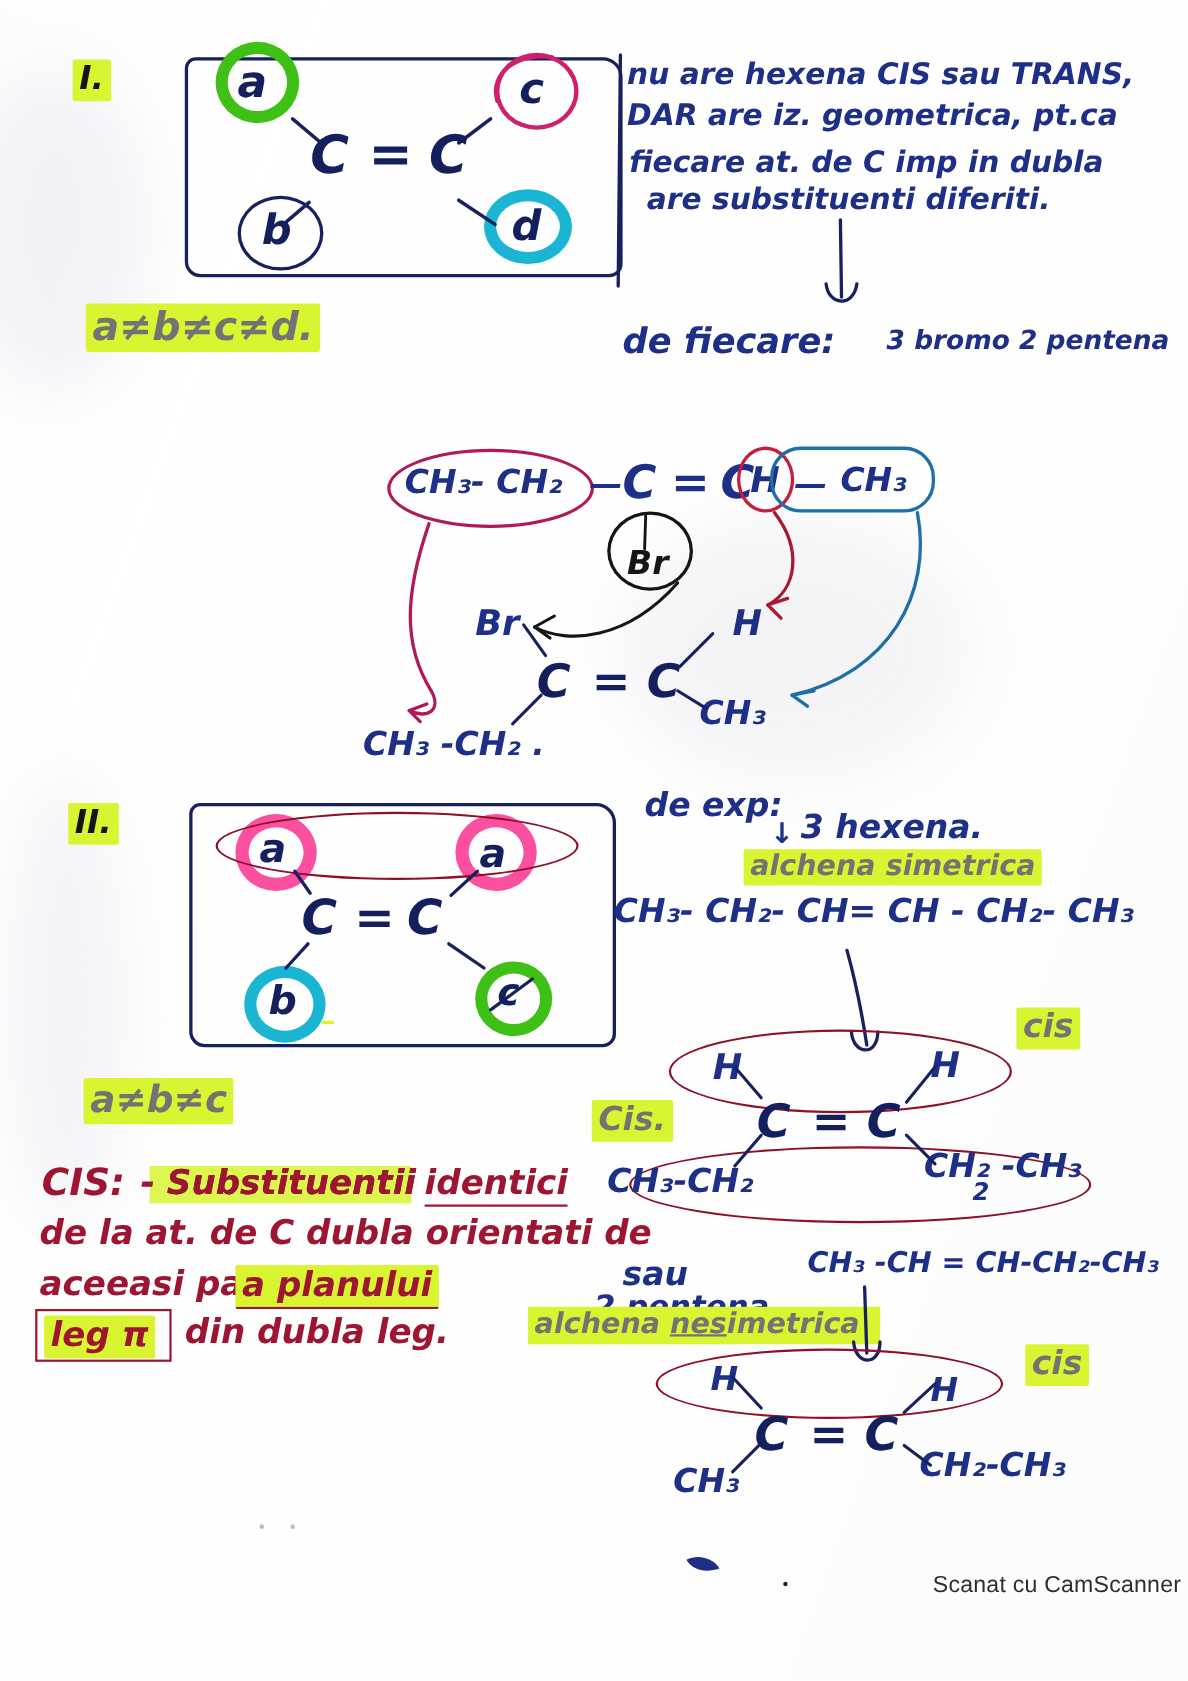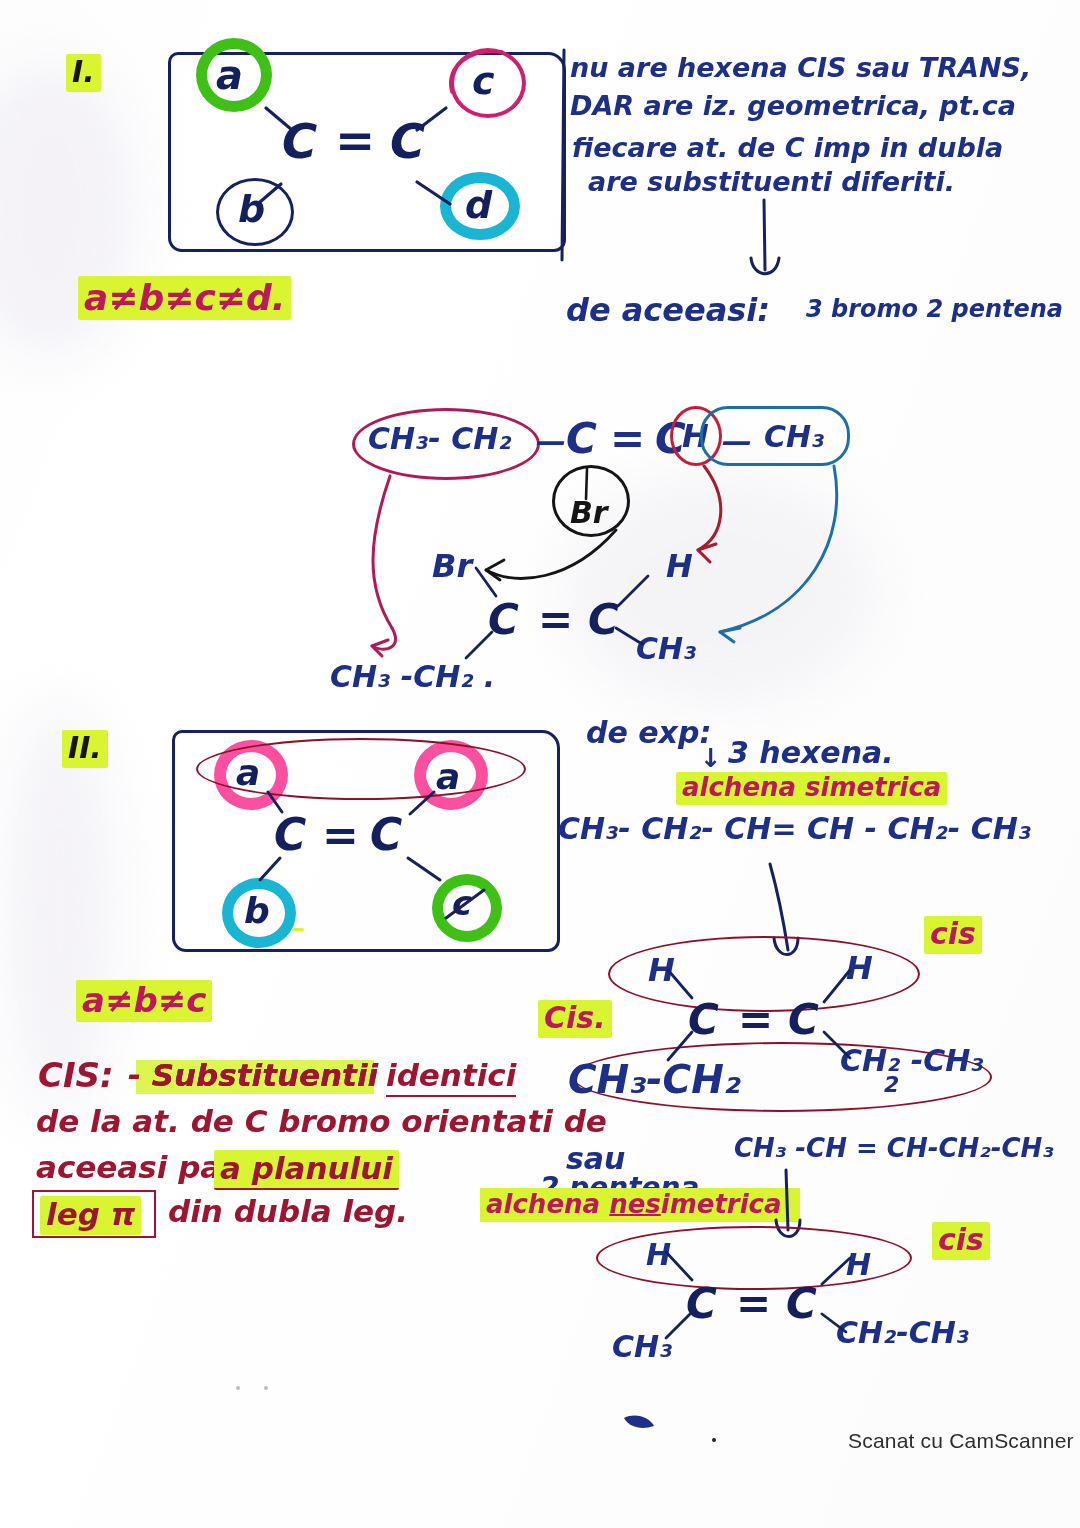--- a/index.html
+++ b/index.html
@@ -23,21 +23,21 @@
   .hw {
     font-family: "DejaVu Sans", sans-serif;
     font-style: italic;
     font-weight: 600;
     white-space: nowrap;
     line-height: 1.15;
   }
   .blue   { color:#1d2f86; }
   .navy   { color:#141f5e; }
   .red    { color:#9d1530; }
-  .darkred{ color:#be185d; }
+  .darkred{ color:#737373; }
   .black  { color:#151515; }
 
   .hl {
     background:#d9f531;
     padding:1px 6px 2px 6px;
     border-radius:2px;
     box-decoration-break: clone;
     -webkit-box-decoration-break: clone;
   }
   .ul  { border-bottom:2px solid currentColor; padding-bottom:1px; }
@@ -125,21 +125,21 @@
 <div class="abs hw blue" style="left:570px;top:52px;font-size:27px;">nu are hexena CIS sau TRANS,</div>
 <div class="abs hw blue" style="left:570px;top:90px;font-size:27px;">DAR are iz. geometrica, pt.ca</div>
 <div class="abs hw blue" style="left:572px;top:132px;font-size:27px;">fiecare at. de C imp in dubla</div>
 <div class="abs hw blue" style="left:588px;top:166px;font-size:27px;">are substituenti diferiti.</div>
 
 <svg class="ink" style="left:740px;top:198px;" width="70" height="92">
   <path d="M24,2 L25,72" stroke="#17215f" stroke-width="3" fill="none" stroke-linecap="round"></path>
   <path d="M11,60 C13,80 36,82 39,60" stroke="#17215f" stroke-width="3" fill="none" stroke-linecap="round"></path>
 </svg>
 
-<div class="abs hw blue" style="left:566px;top:292px;font-size:32px;">de aceeasi:</div>
+<div class="abs hw blue" style="left:566px;top:292px;font-size:32px;">de fiecare:</div>
 <div class="abs hw blue" style="left:806px;top:296px;font-size:24px;">3 bromo 2 pentena</div>
 
 <div class="ell" style="left:352px;top:408px;width:188px;height:72px;border:3px solid #b01a58;"></div>
 <div class="abs hw blue" style="left:368px;top:422px;font-size:30px;">CH₃- CH₂</div>
 
 <div class="abs hw blue" style="left:536px;top:424px;font-size:30px;">—</div>
 <div class="abs hw blue" style="left:566px;top:415px;font-size:42px;font-weight:800;">C</div>
 <div class="abs hw blue" style="left:610px;top:415px;font-size:42px;font-weight:800;">=</div>
 <div class="abs hw blue" style="left:655px;top:415px;font-size:42px;font-weight:800;">C</div>
 
@@ -228,21 +228,21 @@
 <div class="abs hw hl darkred" style="left:292px;top:928px;font-size:30px;"></div>
 
 <div class="abs hw hl darkred" style="left:76px;top:980px;font-size:34px;">a≠b≠c</div>
 
 <div class="abs hw red" style="left:38px;top:1056px;font-size:34px;">CIS:</div>
 <div class="abs hw red" style="left:128px;top:1058px;font-size:31px;">- Substituentii</div>
 <div class="abs" style="left:136px;top:1060px;width:238px;height:34px;background:#d9f531;opacity:.85;mix-blend-mode:multiply;"></div>
 <div class="abs hw red" style="left:128px;top:1058px;font-size:31px;">- Substituentii</div>
 <div class="abs hw red ul" style="left:386px;top:1058px;font-size:31px;">identici</div>
 
-<div class="abs hw red" style="left:36px;top:1104px;font-size:31px;">de la at. de C bromo orientati de</div>
+<div class="abs hw red" style="left:36px;top:1104px;font-size:31px;">de la at. de C dubla orientati de</div>
 
 <div class="abs hw red" style="left:36px;top:1150px;font-size:31px;">aceeasi parte</div>
 <div class="abs hw hl red ul" style="left:214px;top:1150px;font-size:31px;">a planului</div>
 
 <div class="abs hw hl red" style="left:40px;top:1196px;font-size:31px;">leg π</div>
 <div class="abs" style="left:32px;top:1190px;width:124px;height:48px;border:2.6px solid #9d1530;"></div>
 <div class="abs hw red" style="left:168px;top:1194px;font-size:31px;">din dubla leg.</div>
 
 <div class="abs hw blue" style="left:586px;top:716px;font-size:30px;">de exp:</div>
 
@@ -261,21 +261,21 @@
 <div class="abs hw hl darkred" style="left:538px;top:1000px;font-size:30px;">Cis.</div>
 
 <div class="ell" style="left:608px;top:936px;width:312px;height:76px;border:2.6px solid #8d1028;"></div>
 <div class="ell" style="left:572px;top:1042px;width:420px;height:70px;border:2.6px solid #8d1028;"></div>
 
 <div class="abs hw blue" style="left:648px;top:952px;font-size:32px;">H</div>
 <div class="abs hw blue" style="left:846px;top:950px;font-size:32px;">H</div>
 <div class="abs hw navy" style="left:688px;top:996px;font-size:42px;">C</div>
 <div class="abs hw navy" style="left:738px;top:996px;font-size:42px;">=</div>
 <div class="abs hw navy" style="left:788px;top:996px;font-size:42px;">C</div>
-<div class="abs hw blue" style="left:552px;top:1058px;font-size:39px;margin-left:16px;">CH₃-CH₂</div>
+<div class="abs hw blue" style="left:552px;top:1058px;font-size:30px;">CH₃-CH₂</div>
 <div class="abs hw blue" style="left:840px;top:1044px;font-size:30px;">CH₂ -CH₃</div>
 <div class="abs hw blue" style="left:884px;top:1072px;font-size:22px;">2</div>
 
 <svg class="ink" style="left:600px;top:940px;" width="360" height="150">
   <path d="M68,30 L92,58" stroke="#17215f" stroke-width="2.8" fill="none" stroke-linecap="round"></path>
   <path d="M92,92 L68,120" stroke="#17215f" stroke-width="2.8" fill="none" stroke-linecap="round"></path>
   <path d="M224,62 L250,30" stroke="#17215f" stroke-width="2.8" fill="none" stroke-linecap="round"></path>
   <path d="M224,92 L250,118" stroke="#17215f" stroke-width="2.8" fill="none" stroke-linecap="round"></path>
 </svg>
 

